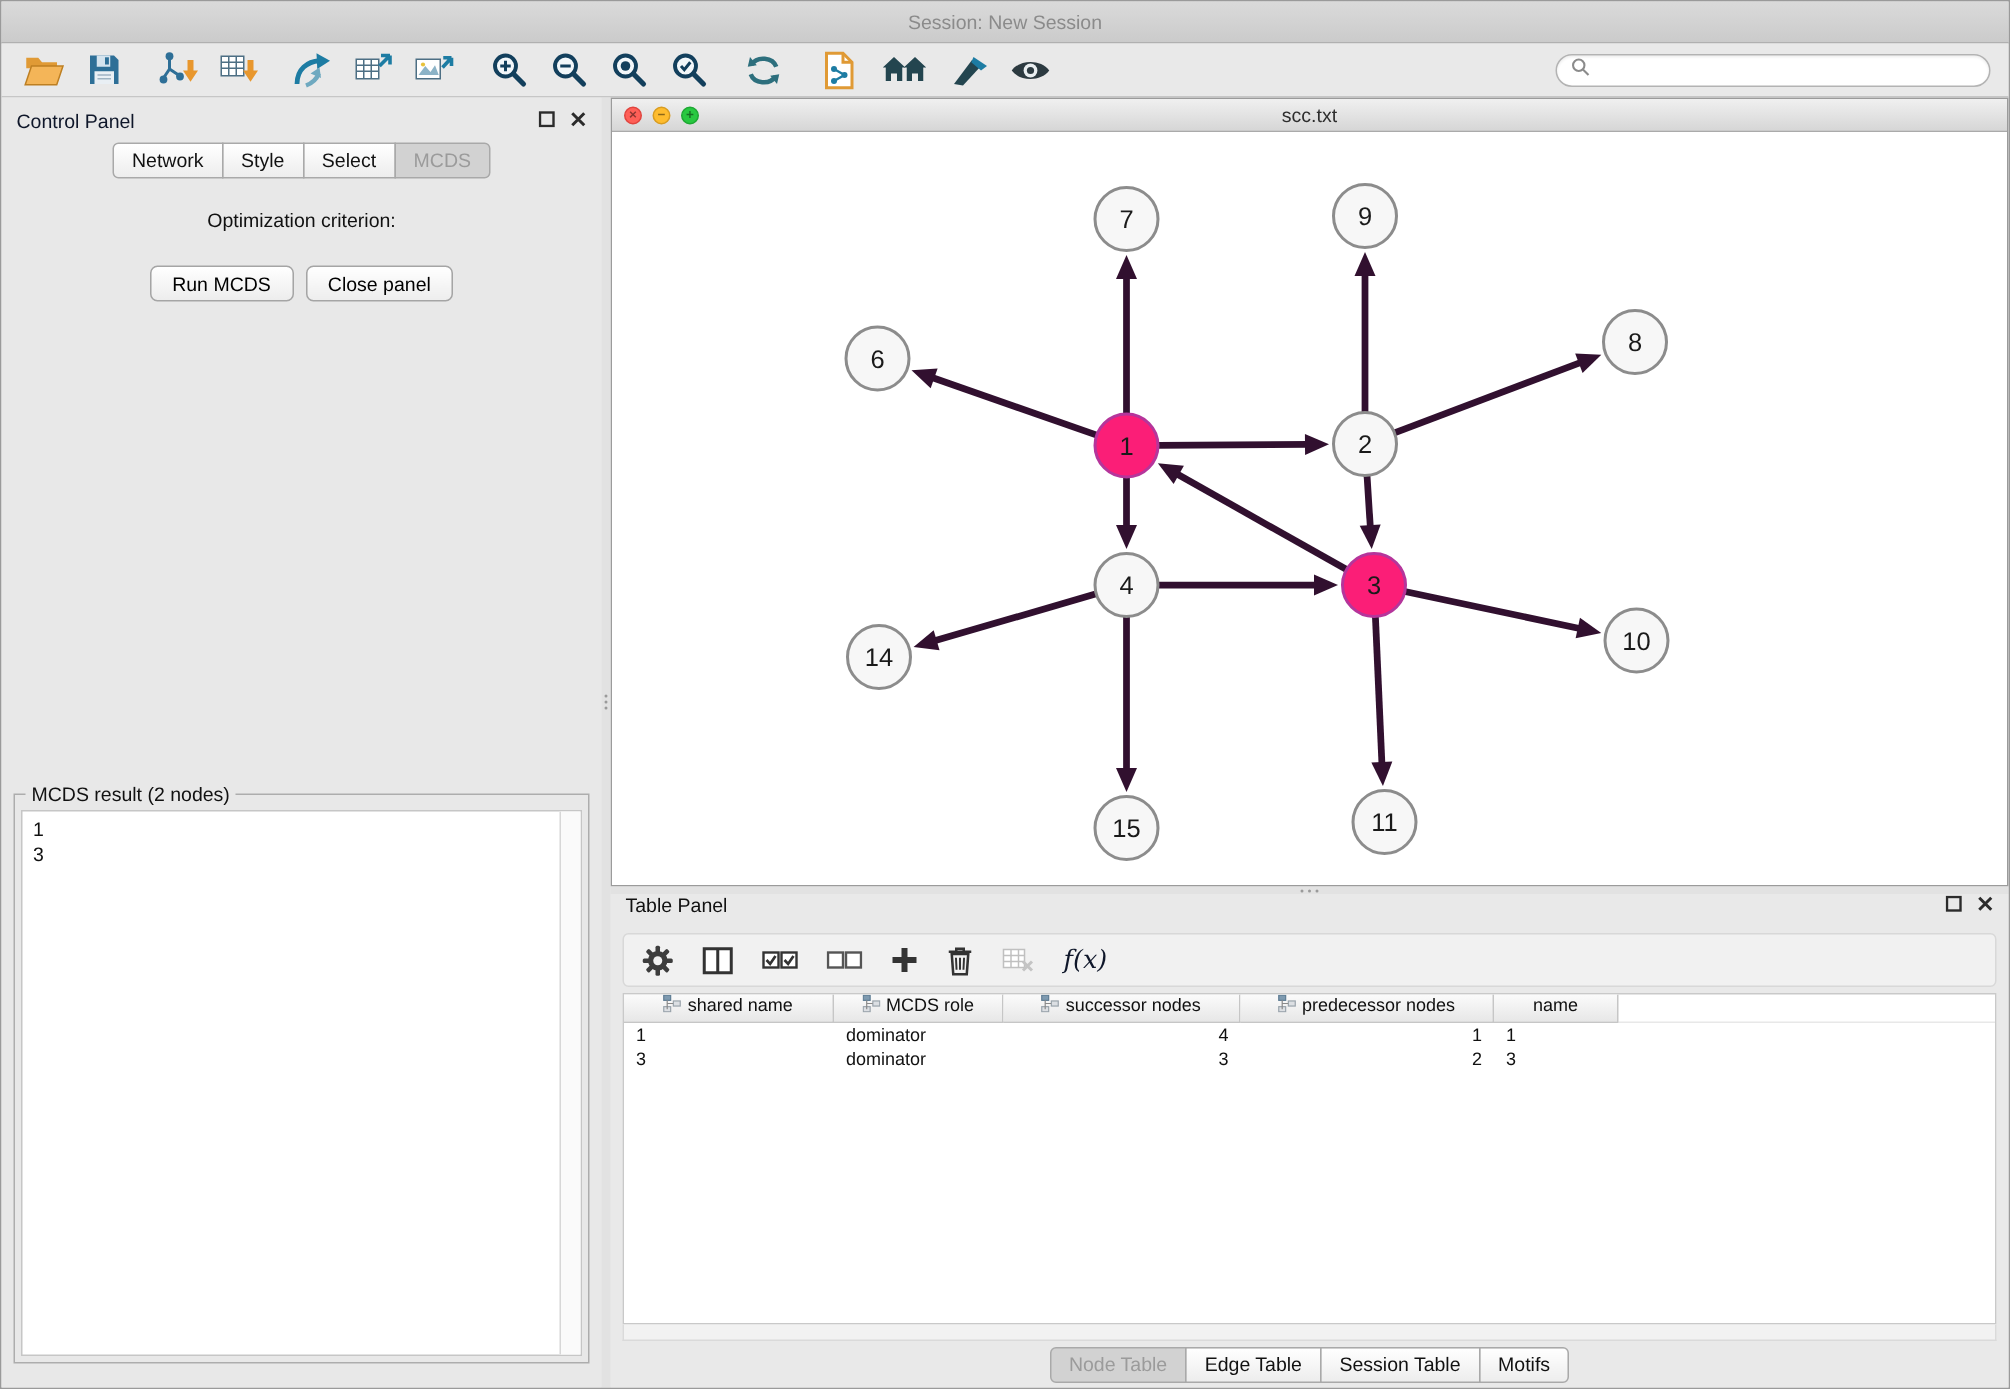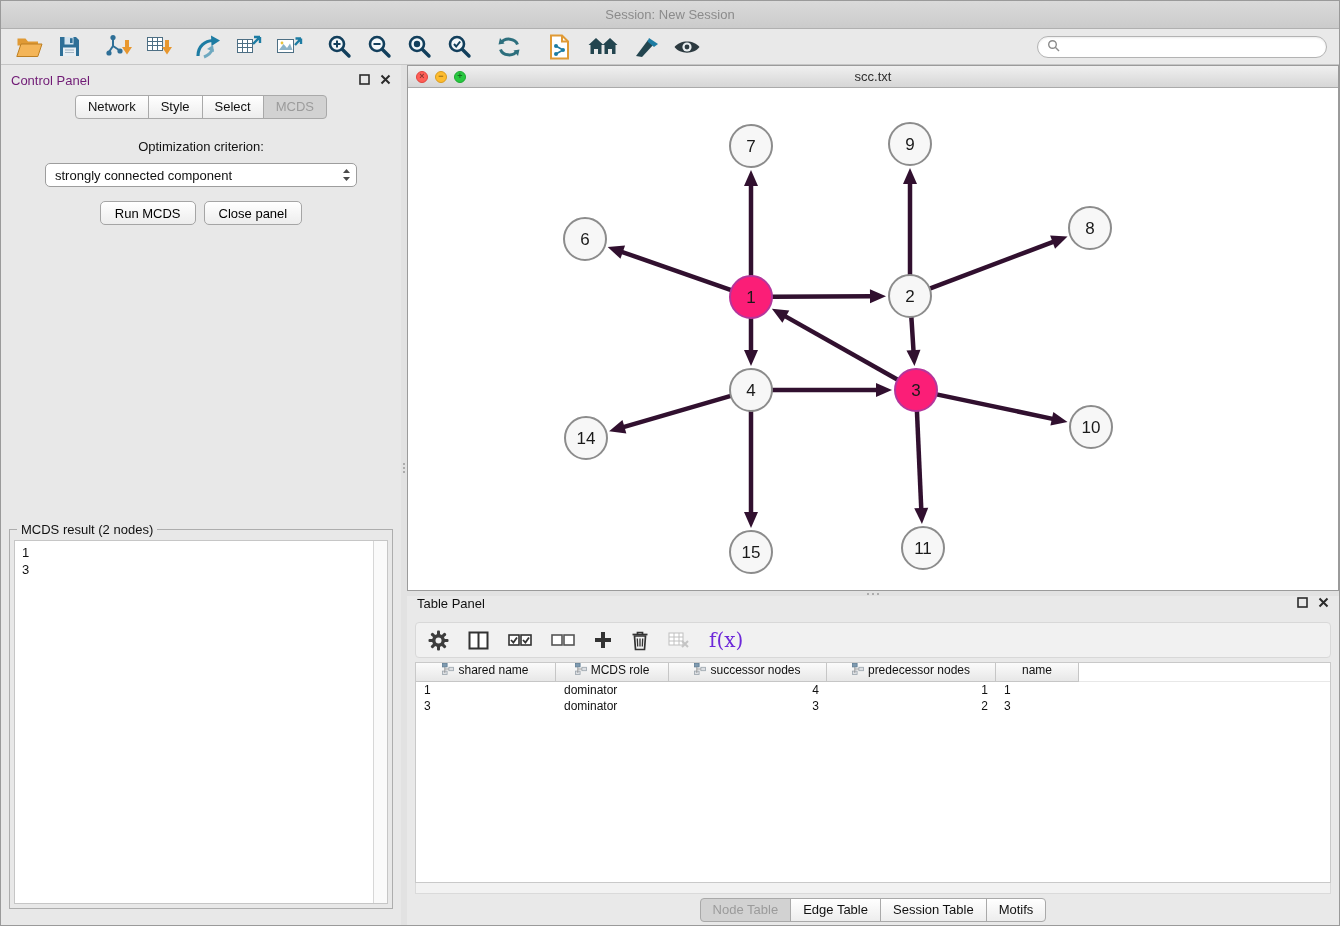--- a/index.html
+++ b/index.html
@@ -18,21 +18,21 @@
   .tb-btn{width:32px;height:30px;display:flex;align-items:center;justify-content:center}
   .search{margin-left:auto;width:290px;height:22px;border:1px solid #b3b3b3;border-radius:12px;background:#fff;
     display:flex;align-items:center;padding:0 9px;gap:6px;box-shadow:inset 0 1px 2px rgba(0,0,0,.08)}
   .search input{border:none;outline:none;flex:1;font-size:12px;background:transparent;font-family:"Liberation Sans",sans-serif}
 
   
   .main{flex:1;display:flex;min-height:0}
 
   
   .control-panel{width:400px;background:#e8e8e8;display:flex;flex-direction:column;flex:none}
-  .cp-header{height:30px;display:flex;align-items:center;padding:0 10px;font-size:13px;color:#701a75}
+  .cp-header{height:30px;display:flex;align-items:center;padding:0 10px;font-size:13px;color:#0f172a}
   .win-btns{margin-left:auto;display:flex;gap:10px;align-items:center}
   .cp-tabs{display:flex;justify-content:center;margin:0 0 10px}
   .tab-btn{font-size:13px;padding:3px 12px 4px;background:linear-gradient(#ffffff,#ededed);border:1px solid #a9a9a9;
     margin-left:-1px;color:#111;cursor:default}
   .tab-btn:first-child{border-radius:4px 0 0 4px;margin-left:0}
   .tab-btn:last-child{border-radius:0 4px 4px 0}
   .tab-btn.active{background:#d2d2d2;color:#9b9b9b}
   .opt-label{text-align:center;font-size:13px;margin:10px 0 9px}
   .dropdown{width:312px;height:24px;margin:0 auto;background:#fff;border:1px solid #9d9d9d;border-radius:5px;
     display:flex;align-items:center;font-size:13px;padding-left:9px}
@@ -66,21 +66,21 @@
   .tl.green{background:#28c840;border:1px solid #1da832}
   .net-title{flex:1;text-align:center;color:#2e2e2e}
   .canvas{flex:1;background:#fff;position:relative;min-height:0}
 
   
   .table-panel{flex:1;background:#e9e9e9;display:flex;flex-direction:column;min-height:0}
   .tp-header{height:26px;display:flex;align-items:flex-start;padding:0 10px;font-size:13px;flex:none}
   .tp-toolbar{height:36px;display:flex;align-items:center;gap:19px;padding:0 12px;margin:0 8px;
     background:#f1f1f1;border:1px solid #d8d8d8;border-radius:4px;flex:none}
   .tp-tool{display:flex;align-items:center;justify-content:center}
-  .fx{font-family:"DejaVu Serif",serif;font-size:20px;color:#6d28d9}
+  .fx{font-family:"DejaVu Serif",serif;font-style:italic;font-size:17px;color:#0f172a}
   .table-wrap{flex:1;margin:4px 8px 0;background:#fff;border:1px solid #c9c9c9;overflow:hidden;
     display:flex;flex-direction:column;min-height:0}
   .thead{display:flex;height:19px;flex:none}
   .th{display:flex;align-items:flex-start;justify-content:center;gap:4px;font-size:12px;
     background:linear-gradient(#fbfbfb,#e7e7e7);border-right:1px solid #c6c6c6;border-bottom:1px solid #c6c6c6;flex:none}
   .th-fill{flex:1;border-bottom:1px solid #e8e8e8}
   .trow{display:flex;height:16px;font-size:12px;align-items:center;flex:none}
   .td{flex:none;padding:0 8px;white-space:nowrap}
   .td.num{text-align:right}
   .tp-bottombar{height:11px;margin:0 8px;background:#f2f2f2;border:1px solid #dadada;border-top:none;flex:none}
@@ -263,29 +263,20 @@
               </svg></span>
         </span>
       </div>
       <div class="cp-tabs">
         <span class="tab-btn">Network</span>
         <span class="tab-btn">Style</span>
         <span class="tab-btn">Select</span>
         <span class="tab-btn active">MCDS</span>
       </div>
       <div class="opt-label">Optimization criterion:</div>
-      <div class="dropdown">
-        <span>strongly connected component</span>
-        <span class="dd-arrows">
-          <svg width="9" height="14" viewBox="0 0 9 14">
-              <path d="M4.5 1 8 5H1z" fill="#4a4a4a"></path>
-              <path d="M4.5 13 1 9h7z" fill="#4a4a4a"></path>
-            </svg>
-        </span>
-      </div>
       <div class="cp-buttons">
         <button class="btn">Run MCDS</button>
         <button class="btn">Close panel</button>
       </div>
       <div class="result-box">
         <span class="result-title">MCDS result (2 nodes)</span>
         <div class="result-inner">
           <div class="result-lines">
             <div>1</div>
             <div>3</div>

